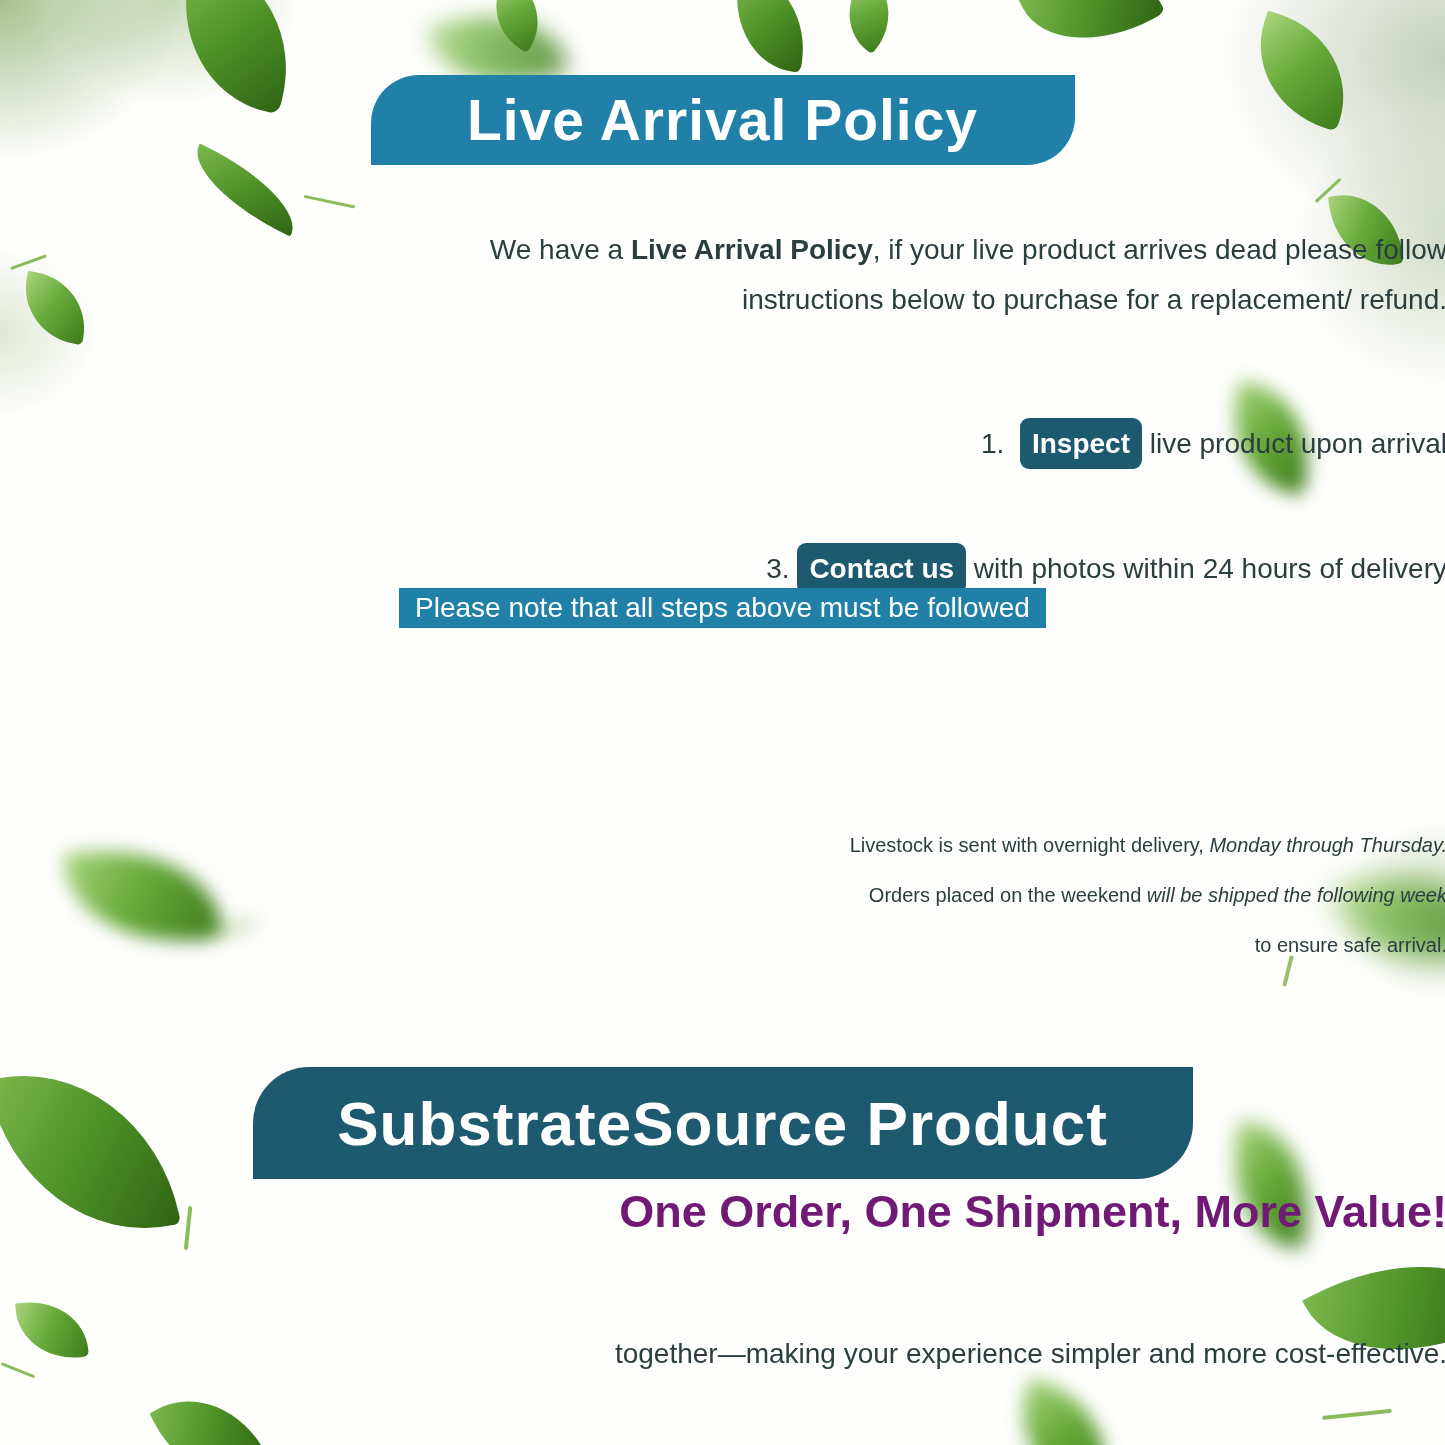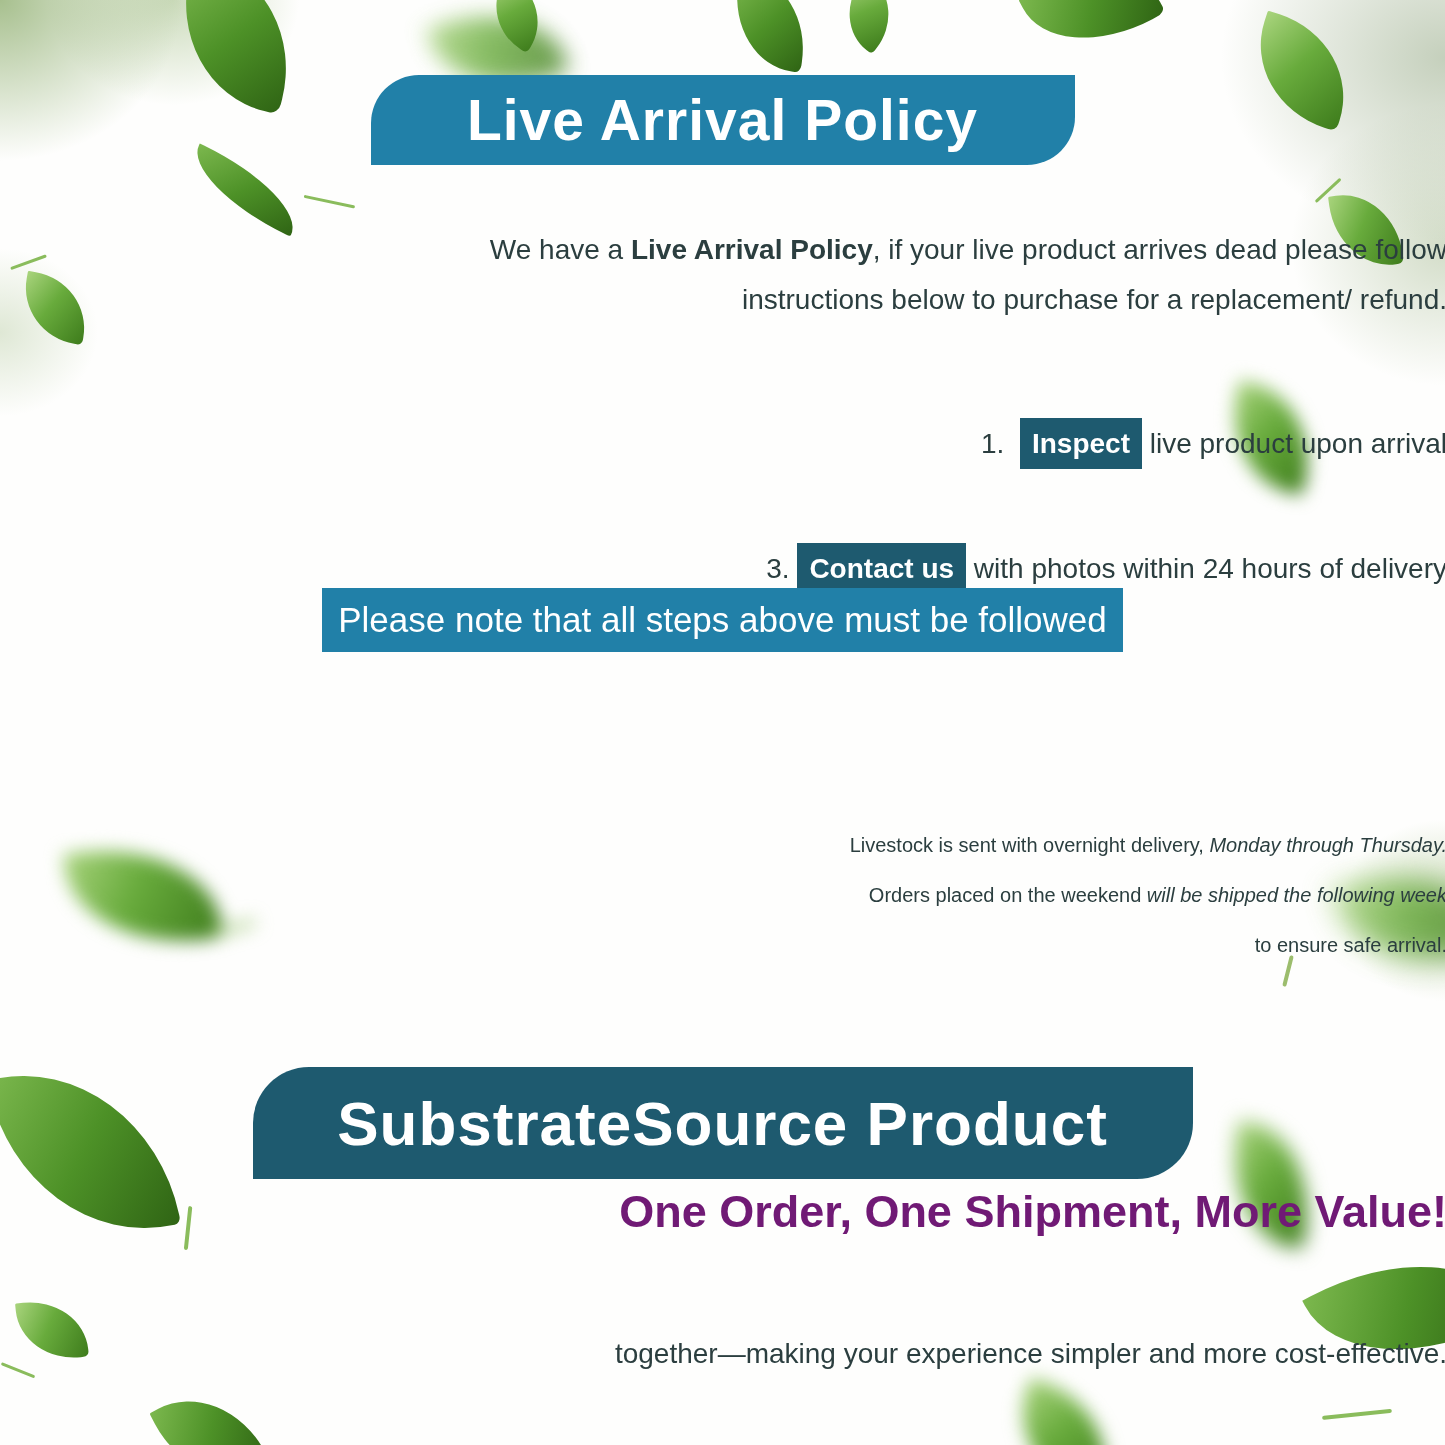--- a/index.html
+++ b/index.html
@@ -59,25 +59,25 @@
                 font-size:57px;letter-spacing:1px;}
   .banner-dark{top:1046px;width:940px;height:112px;background:#1e5a6f;border-radius:56px 0 56px 0;
                font-size:62px;letter-spacing:1px;margin-top:21px;}
 
   .txt{position:absolute;left:2px;width:100%;text-align:right;color:#2b3e3f;white-space:pre-wrap;}
   .intro{top:197px;font-size:28px;line-height:50px;}
   .intro b{color:#2b3e3f;}
 
   .steps{top:349px;font-size:28px;}
   .step{height:61px;line-height:61px;white-space:pre-wrap;}
-  .hl{background:#1e5a6f;color:#ffffff;font-weight:bold;padding:10px 12px;}
+  .hl{background:#1e5a6f;color:#ffffff;font-weight:bold;padding:10px 12px;border-radius:9px;}
 
   .note{position:absolute;top:588px;left:0;width:100%;text-align:center;}
-  .note-line{display:inline-block;background:#2180a8;color:#ffffff;font-size:35px;
-             padding:12px 16px;margin-bottom:11px;white-space:pre-wrap;}
+  .note-line{display:inline-block;background:#2180a8;color:#ffffff;font-size:28px;
+             padding:4px 16px;margin-bottom:11px;white-space:pre-wrap;}
 
   .shipping{top:800px;font-size:20px;line-height:50px;}
   .shipping i{font-style:italic;}
 
   .value-heading{top:1190px;font-size:45px;line-height:44px;font-weight:bold;color:#701a75;margin:0;}
   .value-body{top:1257px;font-size:28px;line-height:46px;}
 </style>
 </head>
 <body>
 

